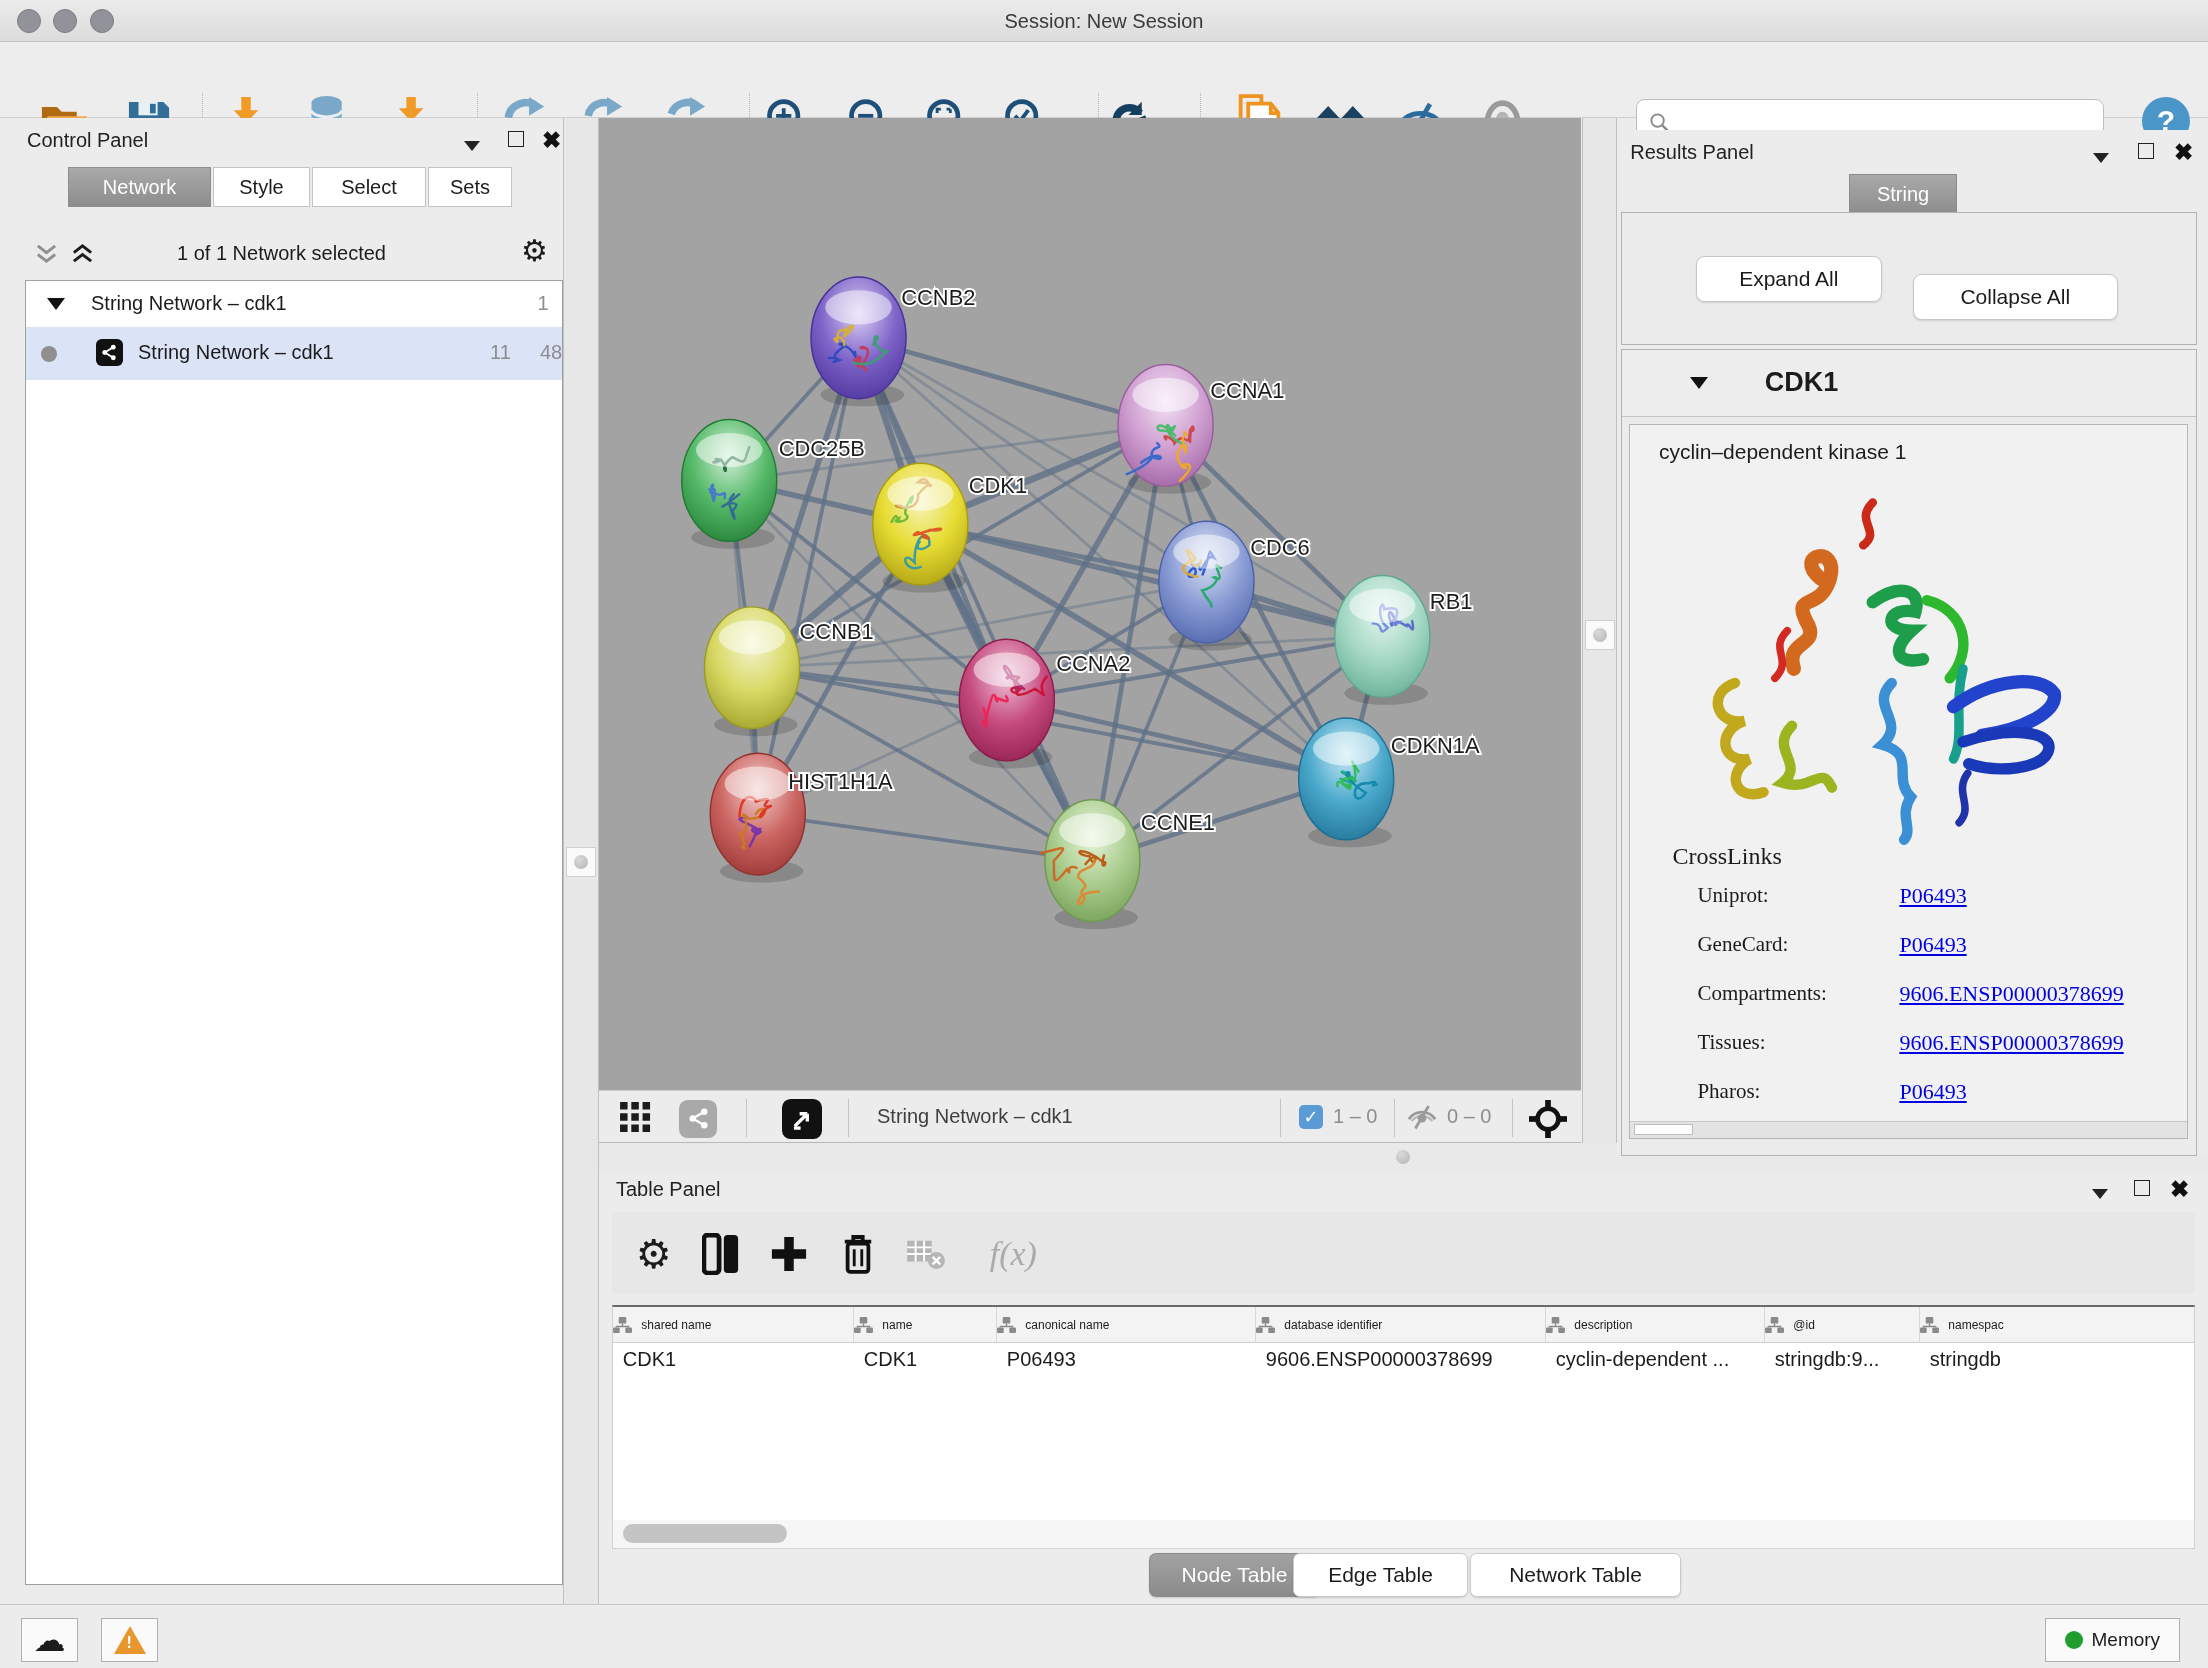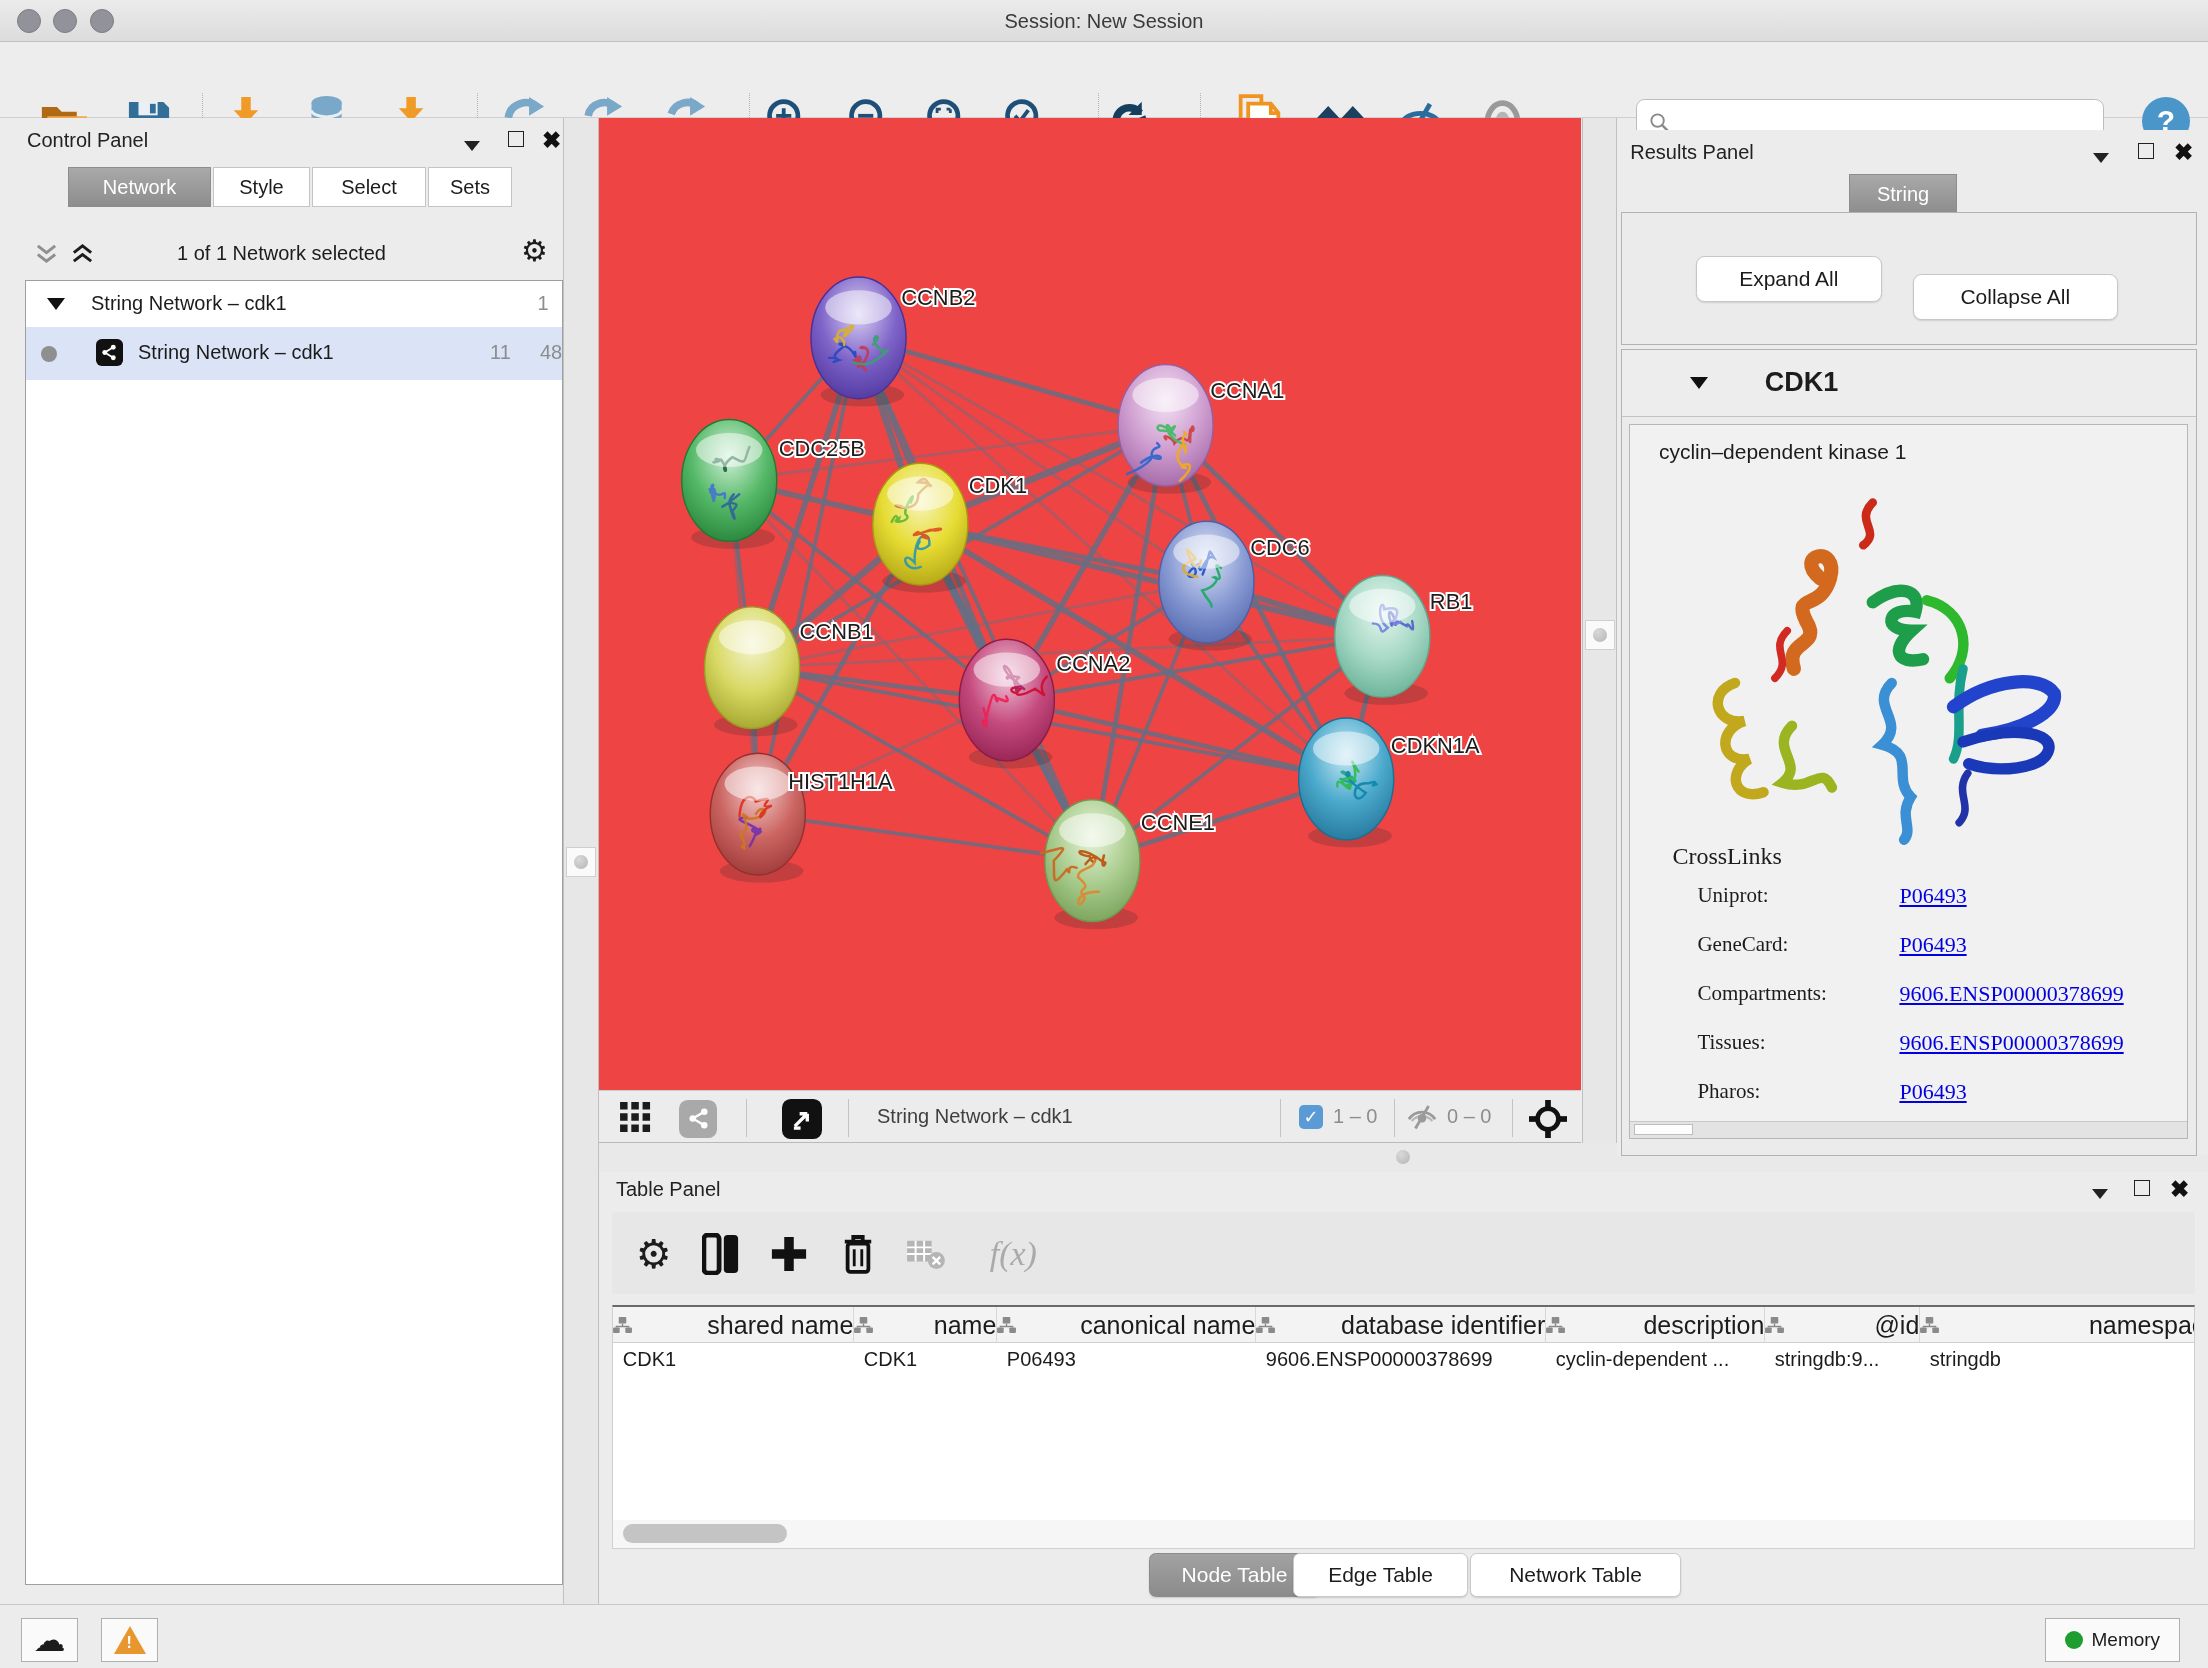--- a/index.html
+++ b/index.html
@@ -57,21 +57,21 @@
   .gear { font-size:30px; color:#1c1c1c; line-height:30px; }
 
   
   .vsplit { background:#e7e7e7; border-left:1px solid #c0c0c0; border-right:1px solid #c0c0c0; }
   .split-handle { position:absolute; width:30px; height:30px; background:#fafafa;
     border:1px solid #cfcfcf; display:flex; align-items:center; justify-content:center; }
   .split-dot { width:14.3px; height:14.3px; border-radius:50%;
     background:radial-gradient(circle at 35% 30%, #d9d9d9, #b5b5b5); }
 
   
-  #canvas { left:599px; top:118px; width:982px; height:1020px; background:#ef4444; }
+  #canvas { left:599px; top:118px; width:982px; height:1020px; background:#a3a3a3; }
   #canvas-toolbar { left:599px; top:1090px; width:982px; height:53px; background:#ececec;
     border-top:1px solid #cdcdcd; border-bottom:1px solid #b9b9b9; }
   .cvt-sep { position:absolute; top:7.6px; height:38px; border-left:1px solid #c3c3c3; }
   #net-name { position:absolute; left:278px; top:0; height:51px; line-height:51px;
     font-size:20px; color:#3f3f3f; }
   .cvt-count { position:absolute; top:0; height:51px; line-height:51px; font-size:20px; color:#8d8d8d; }
   #cv-check { position:absolute; left:700px; top:14.3px; width:24px; height:24px; background:#5b9bd5;
     border-radius:4.8px; color:#fff; font-size:18px; text-align:center; line-height:24px; }
   #h-splitter { left:599px; top:1143px; width:1609px; height:28.5px; background:#e9e9e9; }
 
@@ -93,22 +93,22 @@
   
   #table-panel { left:599px; top:1172px; width:1609px; height:429px; background:#ececec; }
   #tp-toolbar { position:absolute; left:13.3px; top:40px; width:1583px; height:82px;
     background:#e7e7e7; border-radius:3.8px; }
   .tpt-icon { position:absolute; top:17px; width:49px; height:49px; display:flex;
     align-items:center; justify-content:center; }
   #tp-table { position:absolute; left:13.3px; top:133px; width:1583px; height:215px;
     background:#fff; border-top:2.9px solid #6a6a6a; border-left:1px solid #cfcfcf;
     border-right:1px solid #cfcfcf; overflow:hidden; }
   #tp-headrow { display:flex; height:36px; background:#f3f3f3; border-bottom:1px solid #cfcfcf; }
-  .th-cell { display:flex; align-items:center; justify-content:space-between; gap:2px;
-    border-right:1px solid #d8d8d8; font-size:25px; height:36px; overflow:hidden;
+  .th-cell { display:flex; align-items:center; justify-content:flex-start; gap:9px;
+    border-right:1px solid #d8d8d8; font-size:12px; height:36px; overflow:hidden;
     white-space:nowrap; flex:none; }
   #tp-bodyrow { display:flex; height:34px; }
   .td-cell { font-size:20px; padding-left:9.5px; padding-top:4.8px; flex:none; overflow:hidden;
     white-space:nowrap; }
   #tp-hscroll { position:absolute; left:13.3px; top:348px; width:1583px; height:28.5px;
     background:#f6f6f6; border:1px solid #d2d2d2; border-top:none; }
   #tp-hthumb { position:absolute; left:9.5px; top:3.8px; width:164px; height:19px;
     border-radius:9.5px; background:#c4c4c4; }
   .bottom-tab { position:absolute; top:0; height:44px; background:#fff; border:1px solid #c9c9c9;
     border-radius:6.7px; text-align:center; line-height:42px; font-size:21px;

